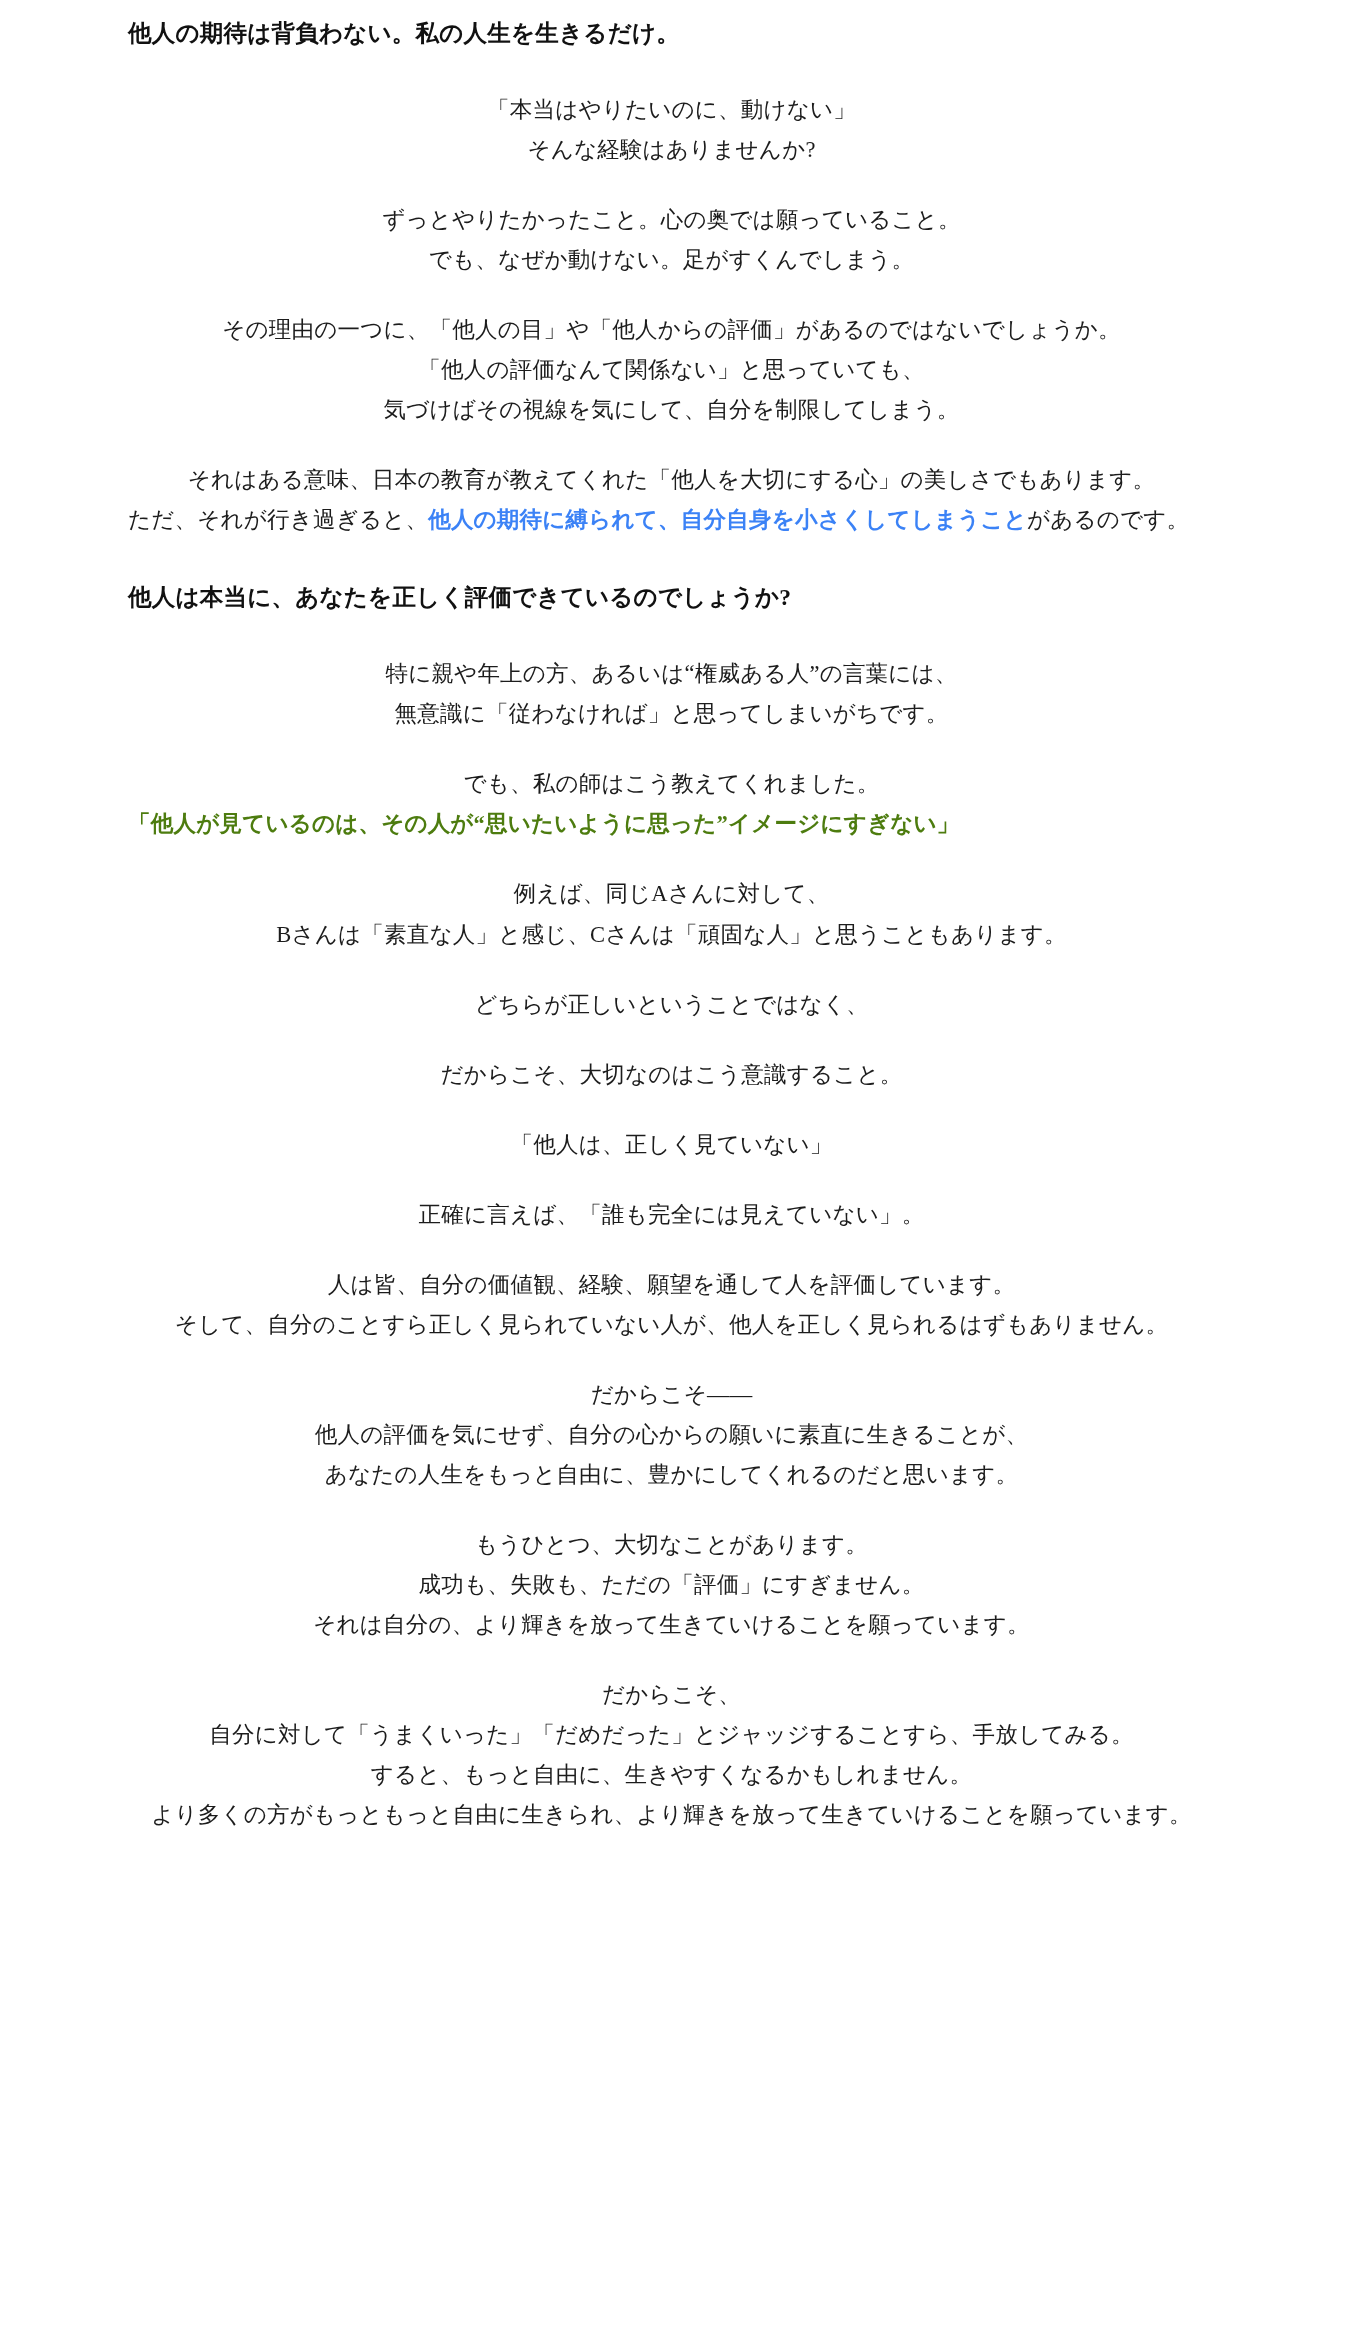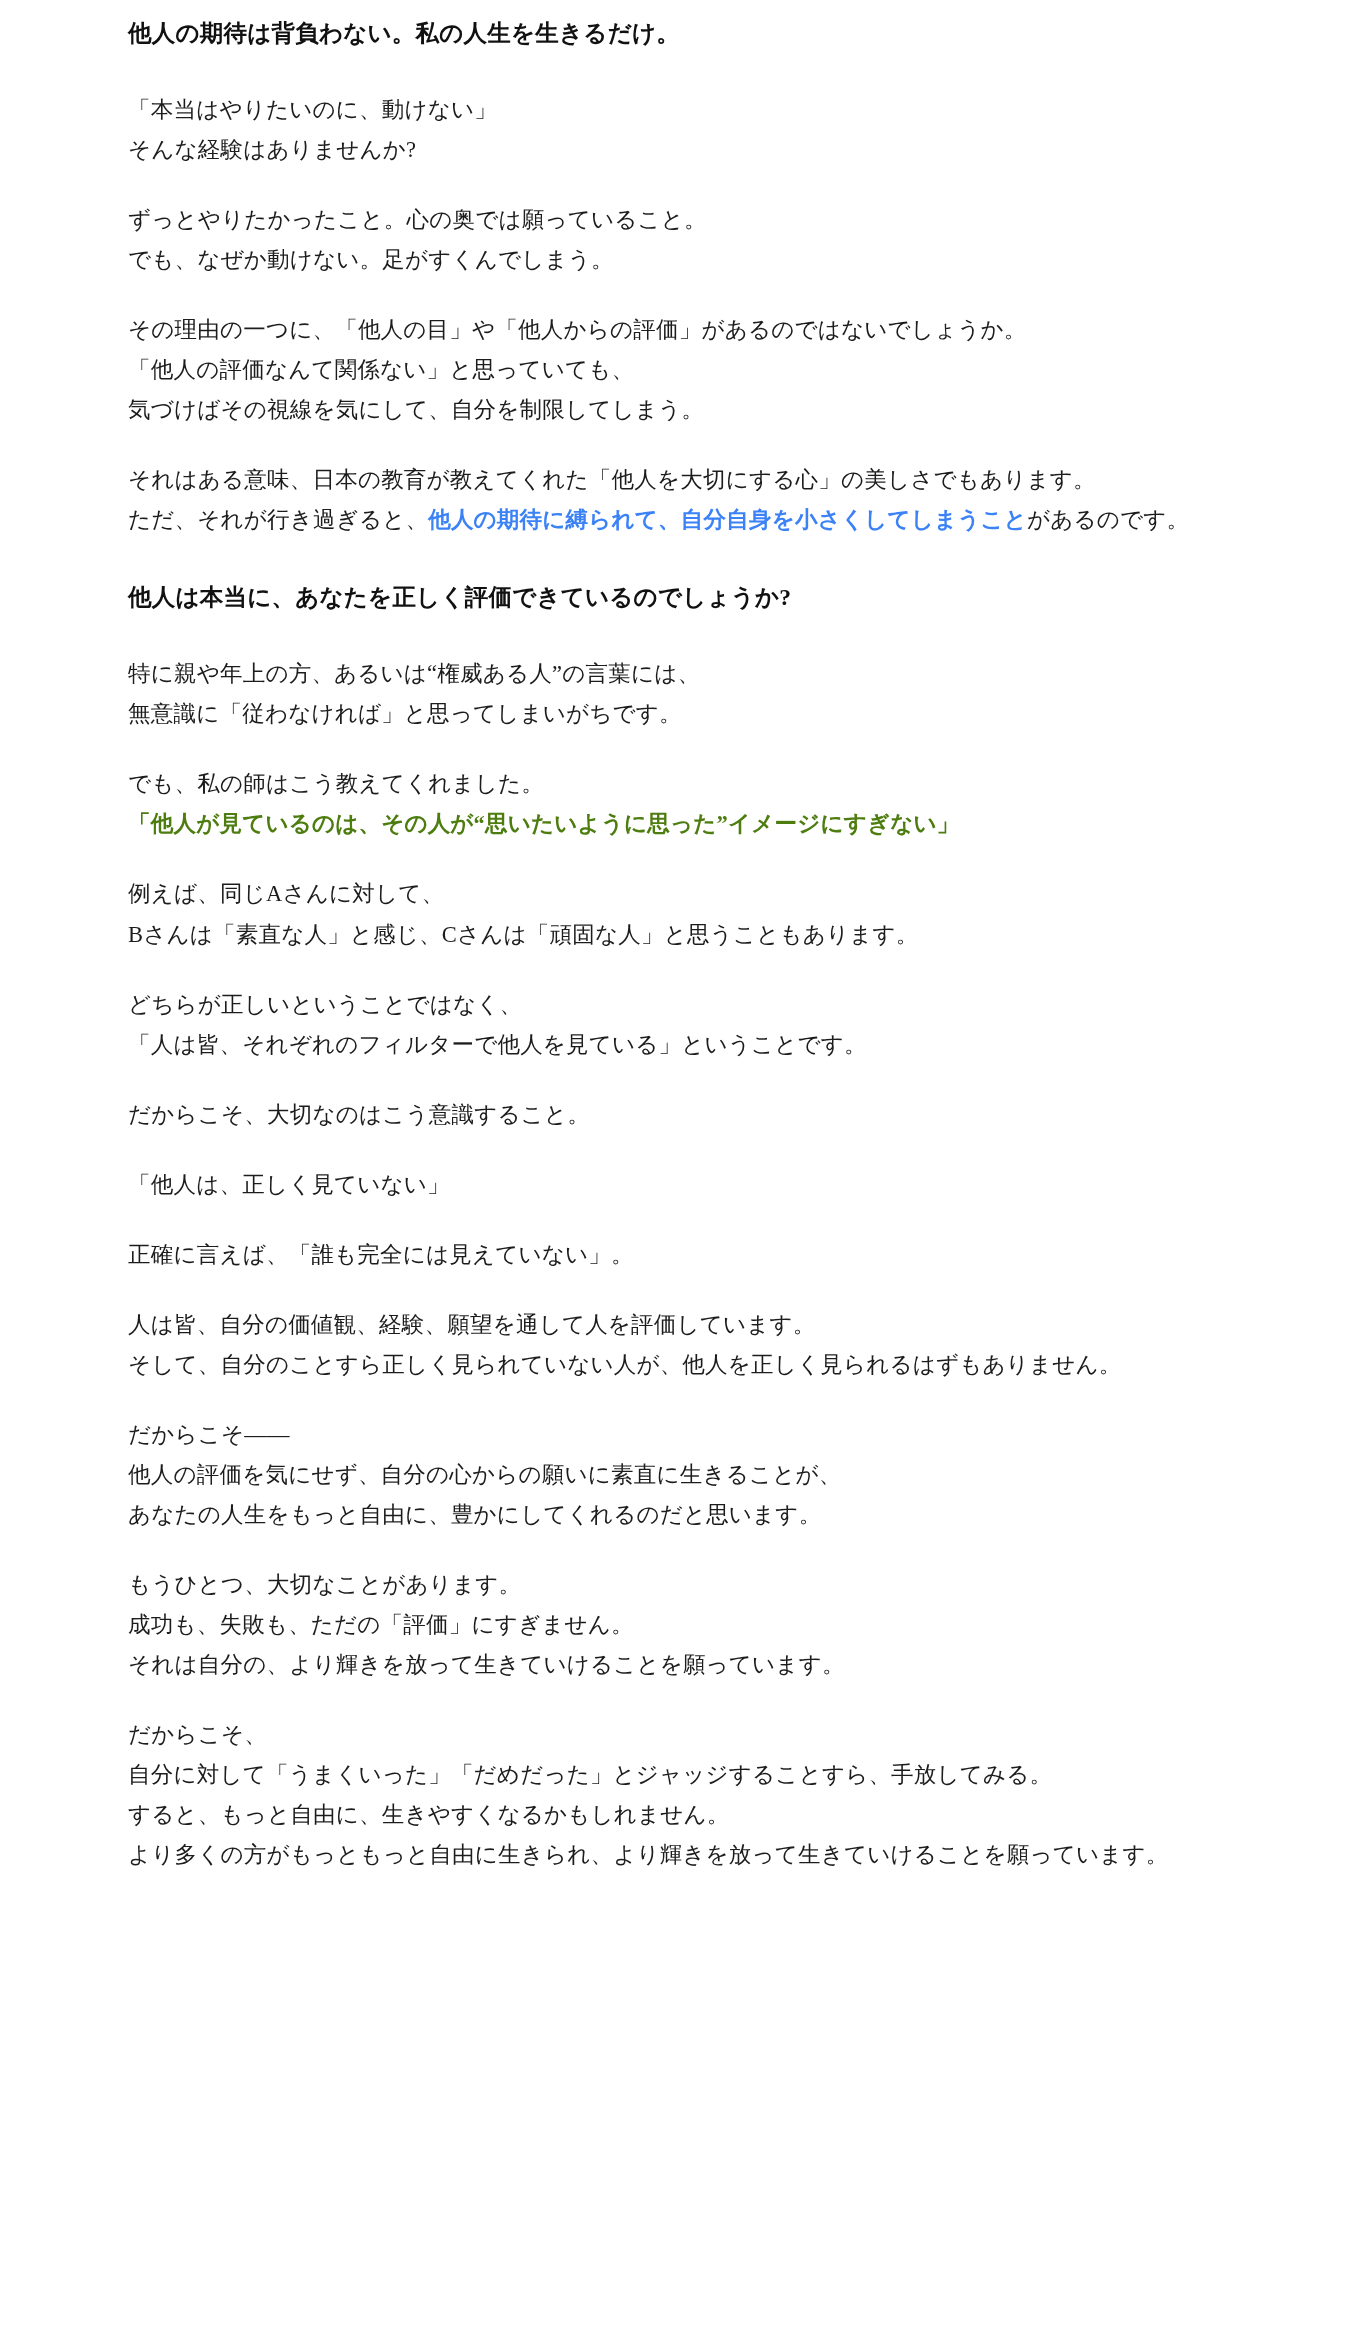--- a/index.html
+++ b/index.html
@@ -23,20 +23,21 @@
   }
   .block {
     margin: 0 0 30px 0;
   }
   .line {
     font-size: 22.5px;
     line-height: 1.78;
     letter-spacing: 0.01em;
     white-space: pre-wrap;
     color: #1c1c1c;
+    text-align: center;
   }
   .heading {
     font-size: 23.5px;
     font-weight: bold;
     line-height: 1.7;
     letter-spacing: 0.01em;
     color: #111111;
   }
   .heading-block {
     margin: 0 0 36px 0;
@@ -106,21 +107,20 @@
     <div class="quote-strong">「他人が見ているのは、その人が“思いたいように思った”イメージにすぎない」</div>
   </div>
 
   <div class="block">
     <div class="line">例えば、同じAさんに対して、</div>
     <div class="line">Bさんは「素直な人」と感じ、Cさんは「頑固な人」と思うこともあります。</div>
   </div>
 
   <div class="block">
     <div class="line">どちらが正しいということではなく、</div>
-    <div class="line">「人は皆、それぞれのフィルターで他人を見ている」ということです。</div>
   </div>
 
   <div class="block">
     <div class="line">だからこそ、大切なのはこう意識すること。</div>
   </div>
 
   <div class="block">
     <div class="line">「他人は、正しく見ていない」</div>
   </div>
 

